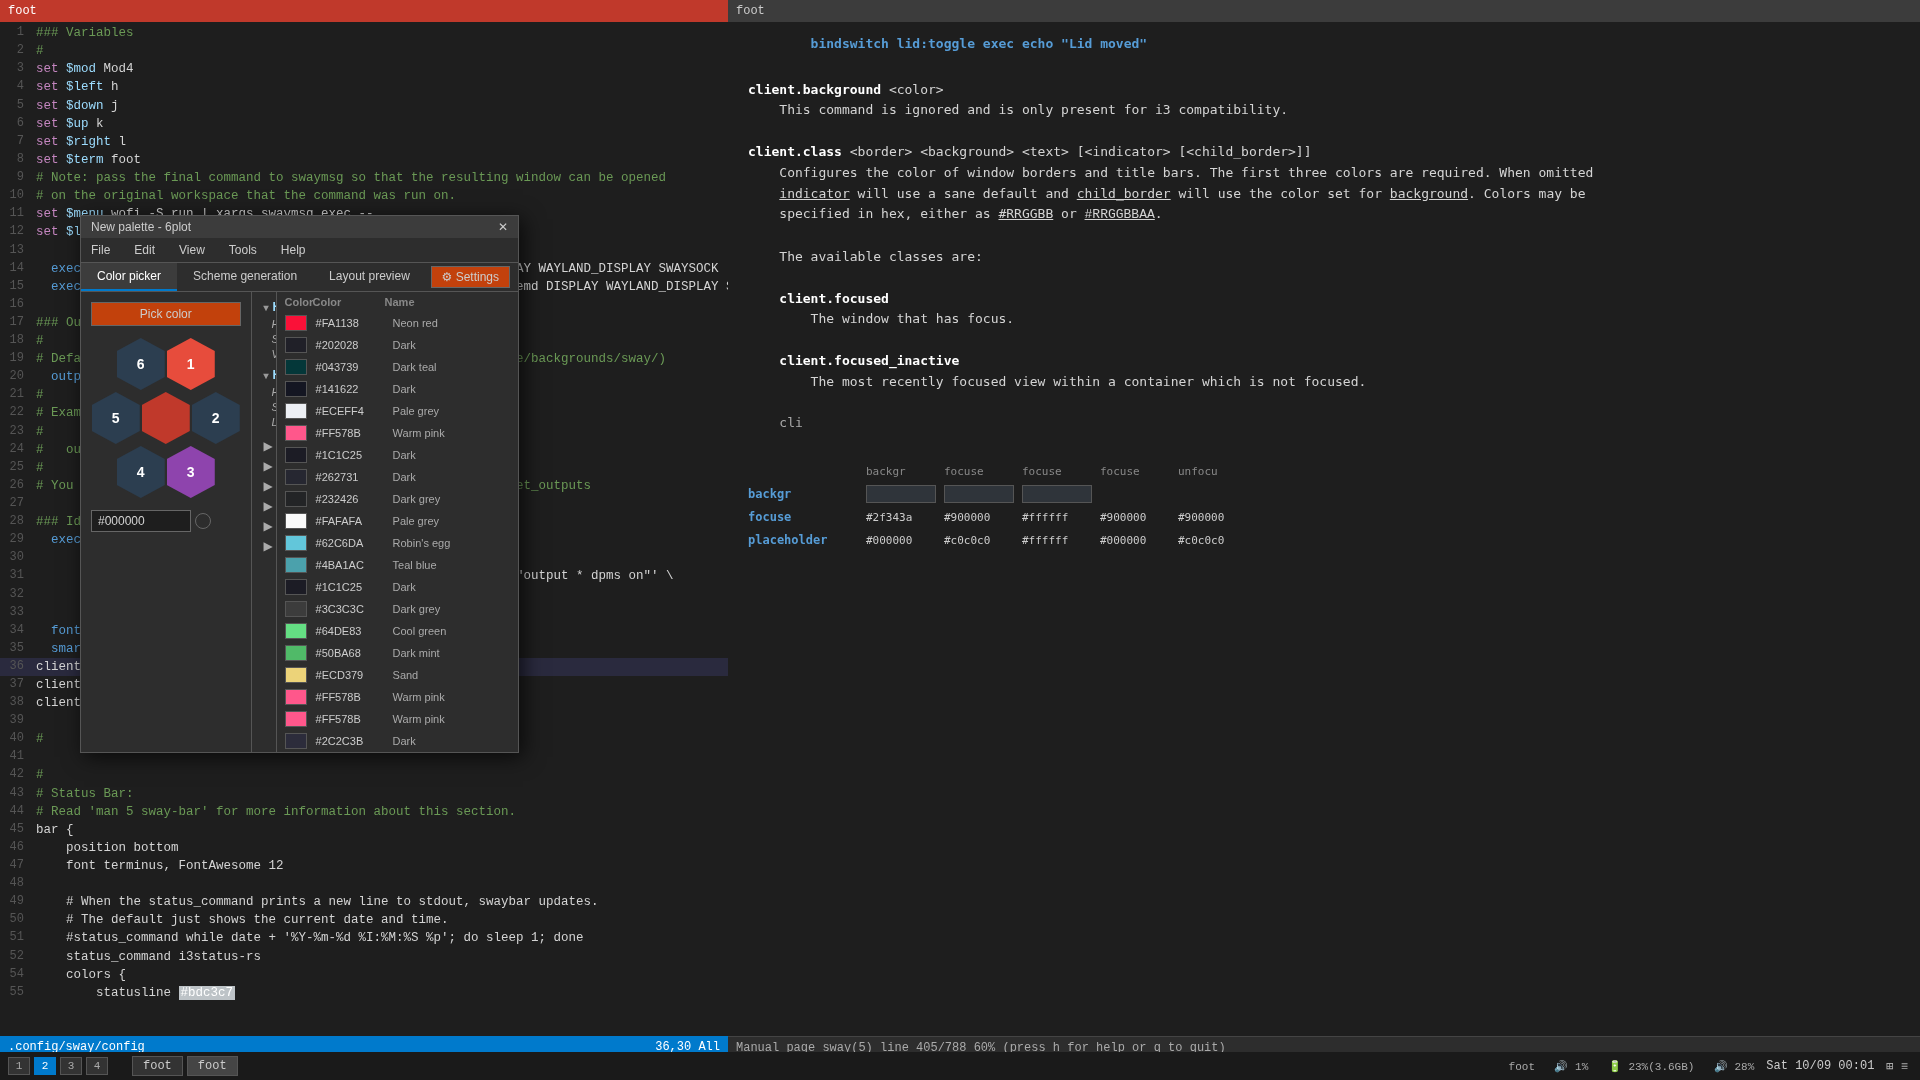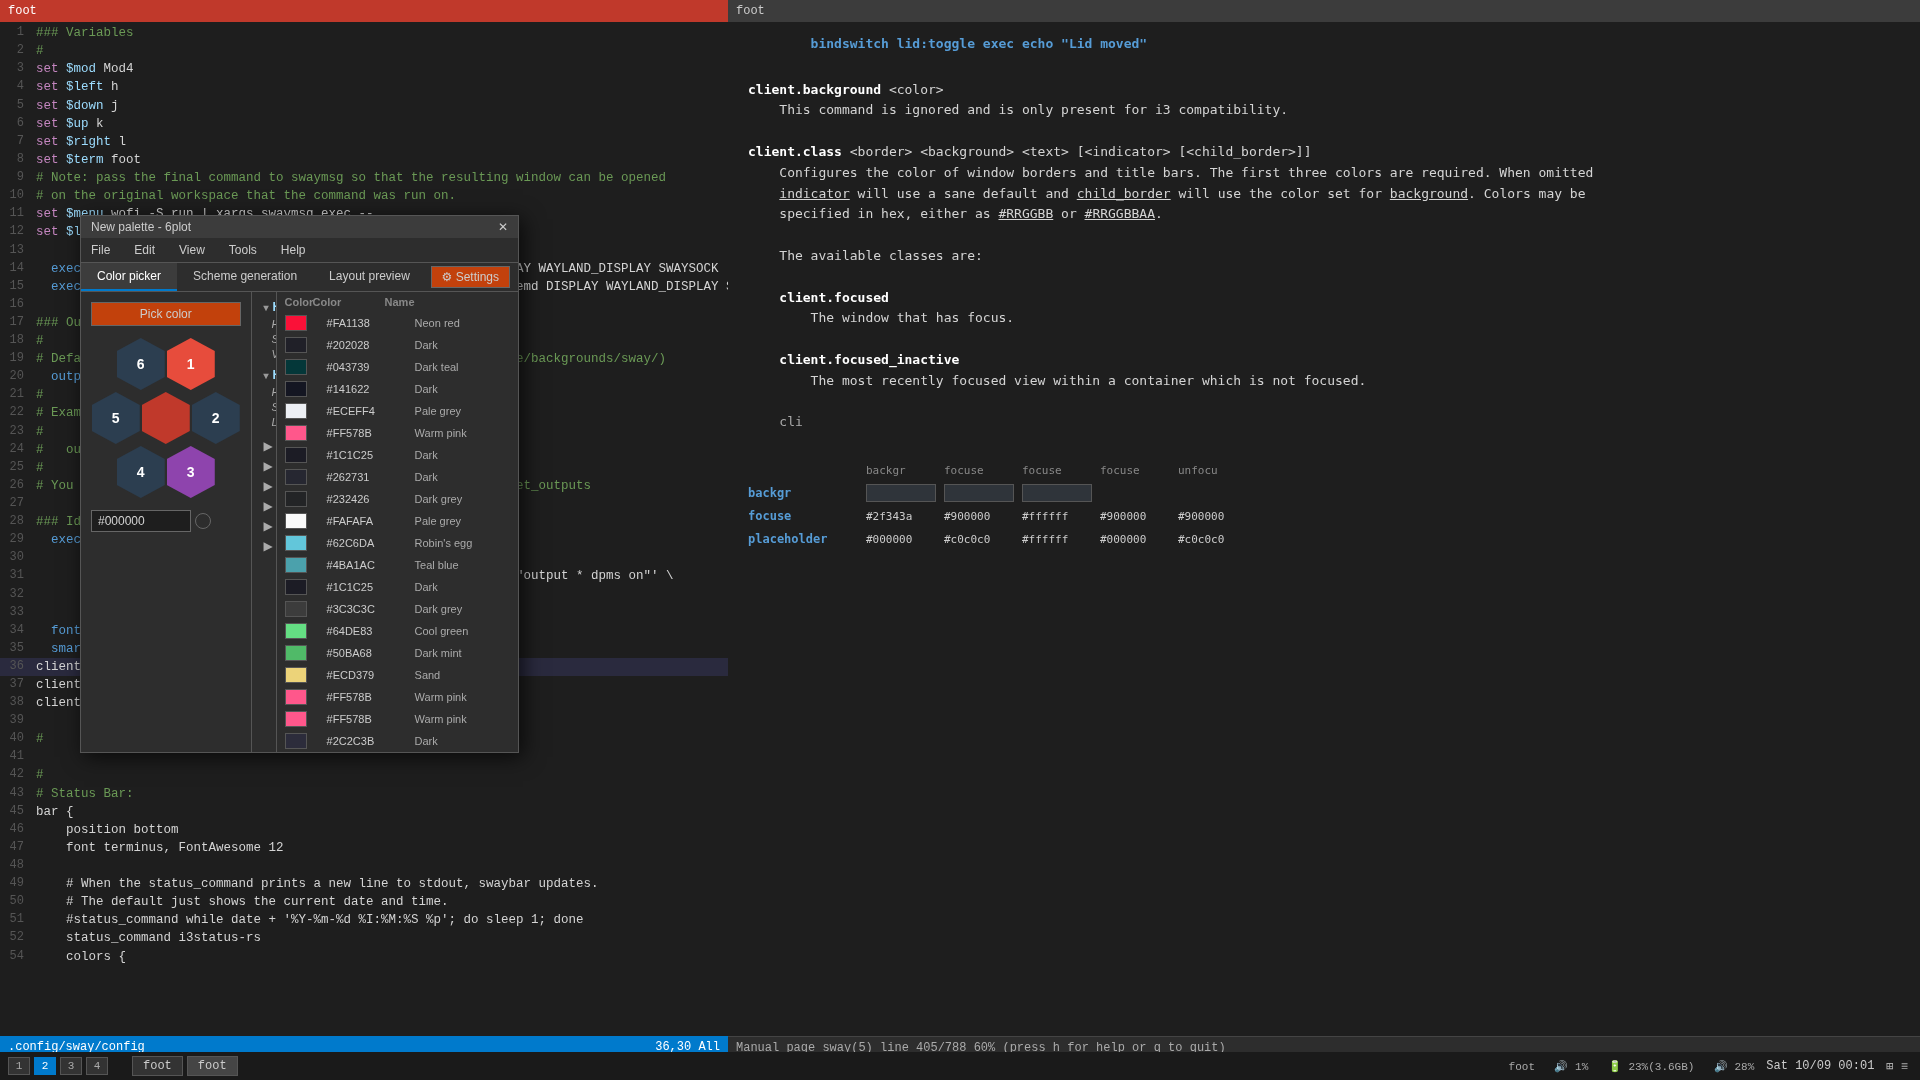--- a/index.html
+++ b/index.html
@@ -352,21 +352,21 @@
     }
 
     .col-swatch { width: 28px; }
     .col-code { width: 72px; }
     .col-name { flex: 1; }
 
     .palette-row {
       display: flex;
       align-items: center;
       padding: 3px 8px;
-      gap: 20px;
+      gap: 9px;
       cursor: pointer;
     }
 
     .swatch {
       width: 22px;
       height: 16px;
       border: 1px solid #555;
       min-width: 22px;
     }
 
@@ -628,20 +628,24 @@
         </div>
         <div class="code-line">
           <span class="line-num">42</span>
           <span class="line-content"><span class="comment">#</span></span>
         </div>
         <div class="code-line">
           <span class="line-num">43</span>
           <span class="line-content"><span class="comment"># Status Bar:</span></span>
         </div>
         <div class="code-line">
+          <span class="line-num">44</span>
+          <span class="line-content"><span class="comment"># Read 'man 5 sway-bar' for more information about this section.</span></span>
+        </div>
+        <div class="code-line">
           <span class="line-num">45</span>
           <span class="line-content">bar {</span>
         </div>
         <div class="code-line">
           <span class="line-num">46</span>
           <span class="line-content">    position bottom</span>
         </div>
         <div class="code-line">
           <span class="line-num">47</span>
           <span class="line-content">    font terminus, FontAwesome 12</span>
@@ -662,20 +666,24 @@
           <span class="line-num">51</span>
           <span class="line-content">    #status_command while date + '%Y-%m-%d %I:%M:%S %p'; do sleep 1; done</span>
         </div>
         <div class="code-line">
           <span class="line-num">52</span>
           <span class="line-content">    status_command i3status-rs</span>
         </div>
         <div class="code-line">
           <span class="line-num">54</span>
           <span class="line-content">    colors {</span>
+        </div>
+        <div class="code-line">
+          <span class="line-num">55</span>
+          <span class="line-content">        statusline <span style="background:#bdc3c7;color:#fff;padding:0 2px;">#bdc3c7</span></span>
         </div>
       </div>
     <div class="editor-status">
       <span>.config/sway/config</span>
       <span>36,30    All</span>
     </div>
   </div>
 
   <div class="right-pane">
     <div class="man-page" id="man-page-content">
@@ -685,21 +693,21 @@
   <br>
   <div>
     <span style="font-weight:bold;color:#fff;">client.background</span> &lt;color&gt;<br>
     &nbsp;&nbsp;&nbsp;&nbsp;This command is ignored and is only present for i3 compatibility.
   </div>
   <br>
   <div>
     <span style="font-weight:bold;color:#fff;">client.class</span> &lt;border&gt; &lt;background&gt; &lt;text&gt; [&lt;indicator&gt; [&lt;child_border&gt;]]<br>
     &nbsp;&nbsp;&nbsp;&nbsp;Configures the color of window borders and title bars. The first three colors are required. When omitted<br>
     &nbsp;&nbsp;&nbsp;&nbsp;<span style="text-decoration:underline;">indicator</span> will use a sane default and <span style="text-decoration:underline;">child_border</span> will use the color set for <span style="text-decoration:underline;">background</span>. Colors may be<br>
-    &nbsp;&nbsp;&nbsp;&nbsp;specified in hex, either as <span style="text-decoration:underline;">#RRGGBB</span> or <span style="text-decoration:underline;">#RRGGBBAA</span>.
+    &nbsp;&nbsp;&nbsp;&nbsp;specified in hex, either as <span style="text-decoration:underline;">#RRGGBB</span> or <span style="text-decoration:underline;font-family:Liberation Mono, monospace;">#RRGGBBAA</span>.
   </div>
   <br>
   <div>
     &nbsp;&nbsp;&nbsp;&nbsp;The available classes are:
   </div>
   <br>
   <div>
     &nbsp;&nbsp;&nbsp;&nbsp;<span style="font-weight:bold;color:#fff;">client.focused</span><br>
     &nbsp;&nbsp;&nbsp;&nbsp;&nbsp;&nbsp;&nbsp;&nbsp;The window that has focus.
   </div>

